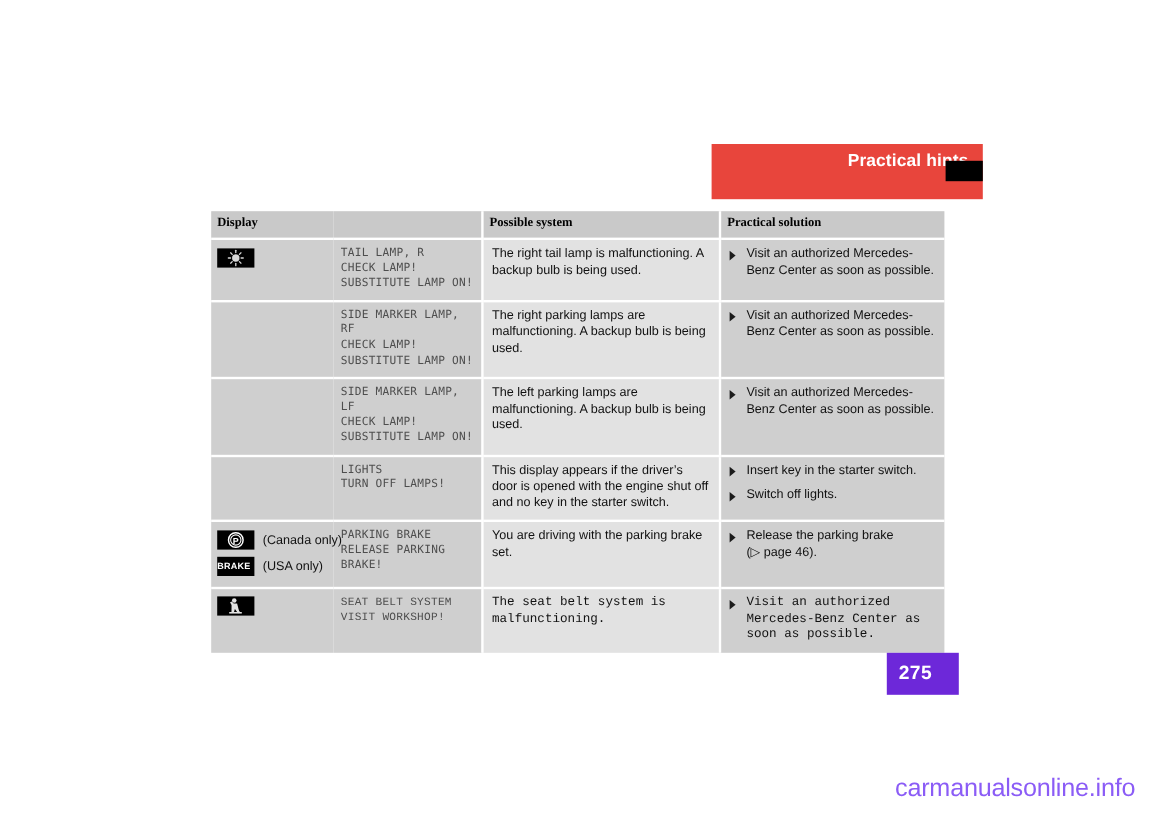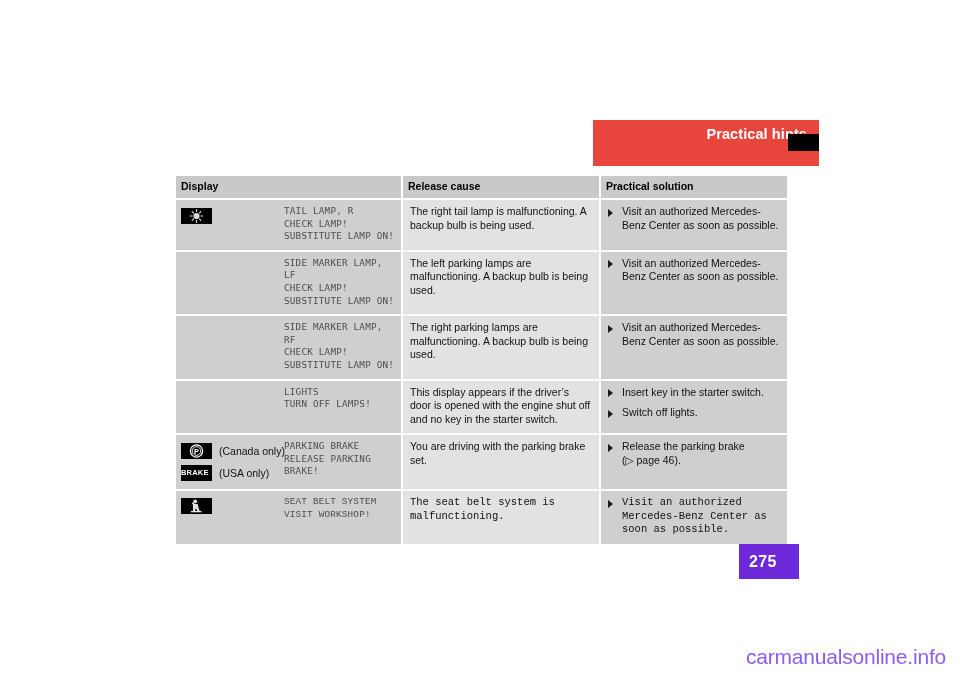--- a/index.html
+++ b/index.html
@@ -79,20 +79,21 @@
   .table th {
     background: #c9c9c9;
     font-size: 10.5px;
     font-weight: bold;
     color: #000000;
     text-align: left;
     padding: 4px 6px 4px 5px;
     vertical-align: top;
     height: 14px;
     border-bottom: 2px solid #ffffff;
+    font-family: Liberation Serif, serif;
   }
   .table th.h-icon { border-right: 0; }
   .table th.h-disp { border-right: 2px solid #ffffff; }
   .table th.h-cause { border-right: 2px solid #ffffff; }
 
   .table td {
     vertical-align: top;
     padding: 5px 6px 7px 5px;
     font-size: 10.5px;
     line-height: 13.5px;
@@ -223,21 +224,21 @@
   <colgroup>
     <col class="c-icon">
       <col class="c-disp">
       <col class="c-cause">
       <col class="c-sol">
   </colgroup>
   <thead>
     <tr>
       <th class="h-icon">Display</th>
       <th class="h-disp"></th>
-      <th class="h-cause">Release cause</th>
+      <th class="h-cause">Possible system</th>
       <th class="h-sol">Practical solution</th>
     </tr>
   </thead>
   <tbody>
       <tr>
         <td class="cell-icon">
           <span class="icon-line"><span class="tell"><svg width="31" height="16" viewBox="0 0 31 16">
                 <g stroke="#d8d8d8" stroke-width="1.1" stroke-linecap="round" fill="none">
                   <circle cx="15.5" cy="8" r="3.1" fill="#d8d8d8" stroke="none"></circle>
                   <line x1="15.5" y1="1.6" x2="15.5" y2="3.4"></line>
@@ -257,37 +258,37 @@
           <div>SUBSTITUTE LAMP ON!</div>
         </td>
         <td class="cell-cause">The right tail lamp is malfunctioning. A backup bulb is being used.</td>
         <td class="cell-solution">
           <span class="bullet-row"><span class="tri"></span><span>Visit an authorized Mercedes-Benz Center as soon as possible.</span></span>
         </td>
       </tr>
       <tr>
         <td class="cell-icon"></td>
         <td class="cell-display">
+          <div>SIDE MARKER LAMP, RF</div>
+          <div>CHECK LAMP!</div>
+          <div>SUBSTITUTE LAMP ON!</div>
+        </td>
+        <td class="cell-cause">The right parking lamps are malfunctioning. A backup bulb is being used.</td>
+        <td class="cell-solution">
+          <span class="bullet-row"><span class="tri"></span><span>Visit an authorized Mercedes-Benz Center as soon as possible.</span></span>
+        </td>
+      </tr>
+      <tr>
+        <td class="cell-icon"></td>
+        <td class="cell-display">
           <div>SIDE MARKER LAMP, LF</div>
           <div>CHECK LAMP!</div>
           <div>SUBSTITUTE LAMP ON!</div>
         </td>
         <td class="cell-cause">The left parking lamps are malfunctioning. A backup bulb is being used.</td>
-        <td class="cell-solution">
-          <span class="bullet-row"><span class="tri"></span><span>Visit an authorized Mercedes-Benz Center as soon as possible.</span></span>
-        </td>
-      </tr>
-      <tr>
-        <td class="cell-icon"></td>
-        <td class="cell-display">
-          <div>SIDE MARKER LAMP, RF</div>
-          <div>CHECK LAMP!</div>
-          <div>SUBSTITUTE LAMP ON!</div>
-        </td>
-        <td class="cell-cause">The right parking lamps are malfunctioning. A backup bulb is being used.</td>
         <td class="cell-solution">
           <span class="bullet-row"><span class="tri"></span><span>Visit an authorized Mercedes-Benz Center as soon as possible.</span></span>
         </td>
       </tr>
       <tr>
         <td class="cell-icon"></td>
         <td class="cell-display">
           <div>LIGHTS</div>
           <div>TURN OFF LAMPS!</div>
         </td>

